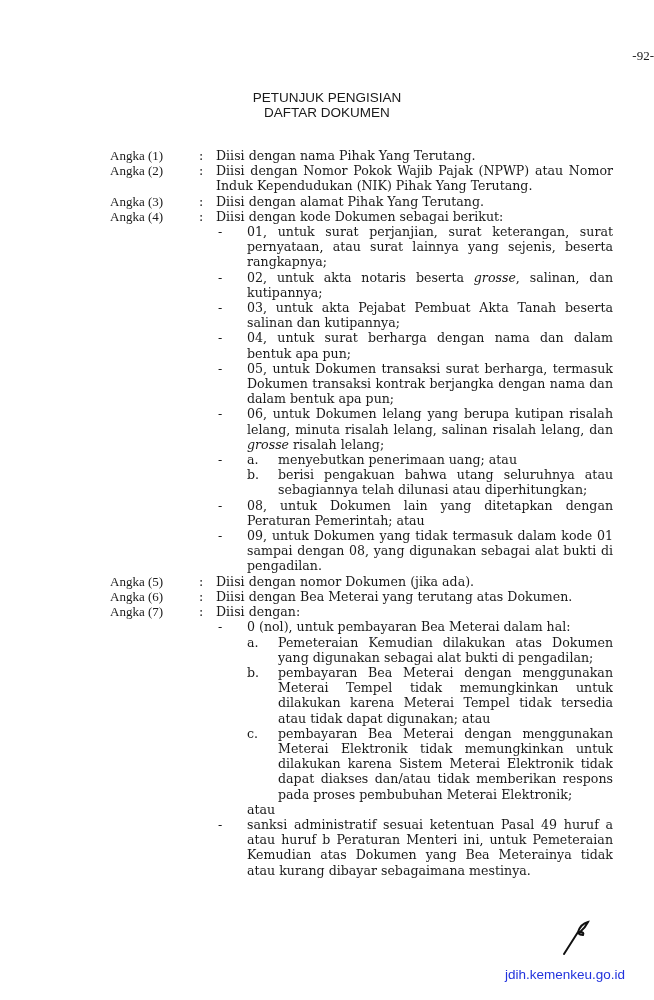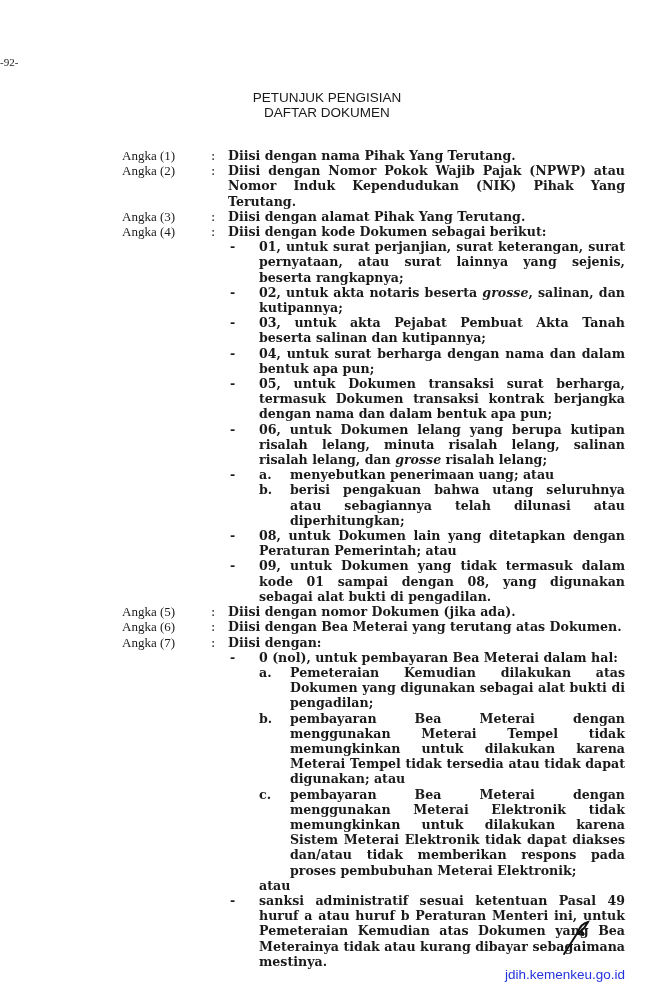--- a/index.html
+++ b/index.html
@@ -2,38 +2,38 @@
 <html><head>
 <meta charset="utf-8">
 <style>
   html, body { margin: 0; padding: 0; background: #ffffff; }
   body {
     width: 654px; height: 1000px; position: relative; overflow: hidden;
     font-family: "DejaVu Serif", "Liberation Serif", serif;
     color: #1a1a1a;
   }
   .page-number {
-    position: absolute; top: 56px; left: 0; width: 654px; text-align: left;
-    font-family: "Liberation Serif", serif; font-size: 11px;
+    position: absolute; top: 48px; left: 0; width: 654px; text-align: right;
+    font-family: "Liberation Serif", serif; font-size: 13px;
   }
   .title {
     position: absolute; top: 90px; left: 0; width: 654px; text-align: center;
     font-family: Liberation Sans, sans-serif; font-size: 13.5px; line-height: 15px;
   }
   .content {
-    position: absolute; top: 148px; left: 16px; width: 518px;
+    position: absolute; top: 148px; left: 4px; width: 518px;
     font-size: 12.6px; line-height: 15.2px; padding-left: 32px;
   }
   .entry { position: relative; }
   .label {
     position: absolute; left: 74px; width: 80px;
     font-family: "Liberation Serif", serif; font-size: 13px;
   }
   .colon { position: absolute; left: 163px; }
-  .body { margin-left: 180px; width: 397px; text-align: justify; font-weight: bold; }
+  .body { margin-left: 180px; width: 397px; text-align: justify; }
   .dash-item { position: relative; padding-left: 31px; text-align: justify; }
   .dash { position: absolute; left: 2px; top: 0; }
   .sub-item { position: relative; padding-left: 31px; text-align: justify; }
   .sub-marker { position: absolute; left: 0; top: 0; }
   em { font-style: italic; }
   .footer-link {
     position: absolute; top: 967px; left: 505px;
     font-family: "Liberation Sans", sans-serif; font-size: 13.5px; color: #2233dd;
     text-decoration: none;
   }

